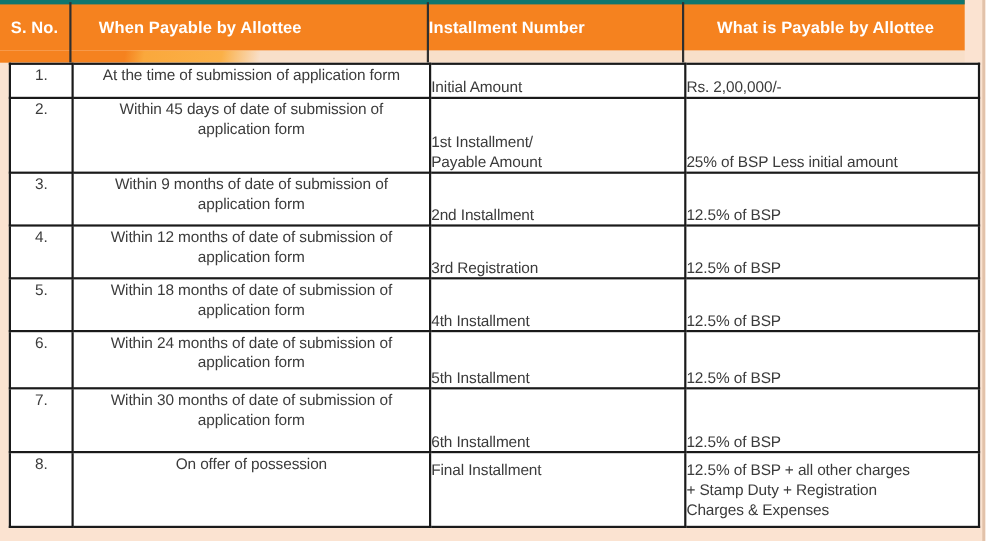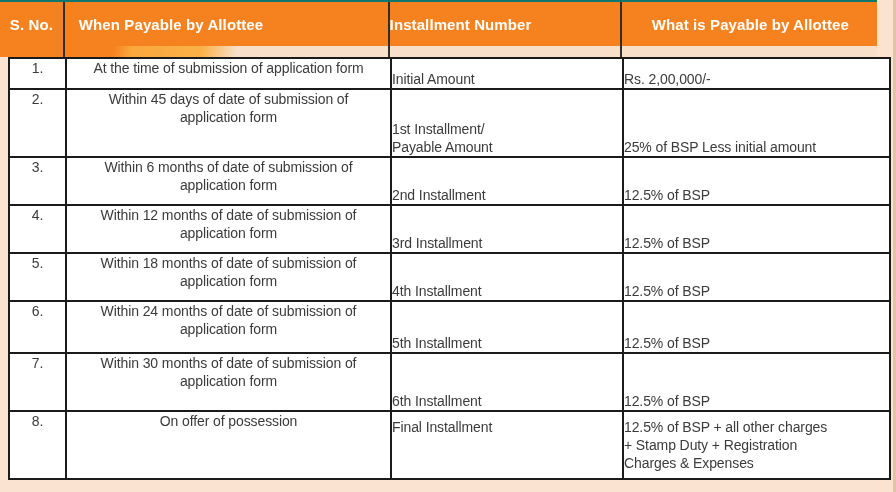--- a/index.html
+++ b/index.html
@@ -9,30 +9,30 @@
     font-family:"Liberation Sans", sans-serif;
   }
   .right-edge{
     position:absolute;right:0;top:0;width:3px;height:492px;
     background:#e2c2aa;
   }
   
   .header-block{
     position:absolute;left:0;top:0;width:877px;height:46px;
     background:#f5821f;
-    border-top:2px solid #0f766e;
+    border-top:4px solid #0f766e;
     box-sizing:border-box;
     display:flex;align-items:center;
   }
   .header-cell{
     color:#ffffff;font-weight:bold;font-size:15px;letter-spacing:.1px;
     box-sizing:border-box;white-space:nowrap;overflow:hidden;
   }
   .hc1{width:65px;text-align:center;}
-  .hc2{width:325px;padding-left:16px;}
+  .hc2{width:325px;padding-left:27px;}
   .hc3{width:220px;padding-left:12px;}
   .hc4{width:255px;padding-left:22px;margin-left:39px;}
   .header-sep{
     position:absolute;top:2px;width:2px;height:55px;background:#2f2f2f;
   }
   .sep1{left:63px;} .sep2{left:388px;} .sep3{left:620px;}
   .band{
     position:absolute;left:0;top:46px;width:877px;height:11px;
     background:linear-gradient(99deg,
       #f5821f 0%, #f5821f 13%,
@@ -98,30 +98,30 @@
       <tr class="r2">
         <td class="td-sno">2.</td>
         <td class="td-when">Within 45 days of date of submission of
 application form</td>
         <td class="td-inst">1st Installment/
 Payable Amount</td>
         <td class="td-pay">25% of BSP Less initial amount</td>
       </tr>
       <tr class="r3">
         <td class="td-sno">3.</td>
-        <td class="td-when">Within 6 months  of date of submission of
+        <td class="td-when">Within 9 months  of date of submission of
 application form</td>
         <td class="td-inst">2nd Installment</td>
         <td class="td-pay">12.5% of BSP</td>
       </tr>
       <tr class="r4">
         <td class="td-sno">4.</td>
         <td class="td-when">Within 12 months  of date of submission of
 application form</td>
-        <td class="td-inst">3rd Installment</td>
+        <td class="td-inst">3rd Registration</td>
         <td class="td-pay">12.5% of BSP</td>
       </tr>
       <tr class="r5">
         <td class="td-sno">5.</td>
         <td class="td-when">Within 18 months  of date of submission of
 application form</td>
         <td class="td-inst">4th Installment</td>
         <td class="td-pay">12.5% of BSP</td>
       </tr>
       <tr class="r6">

